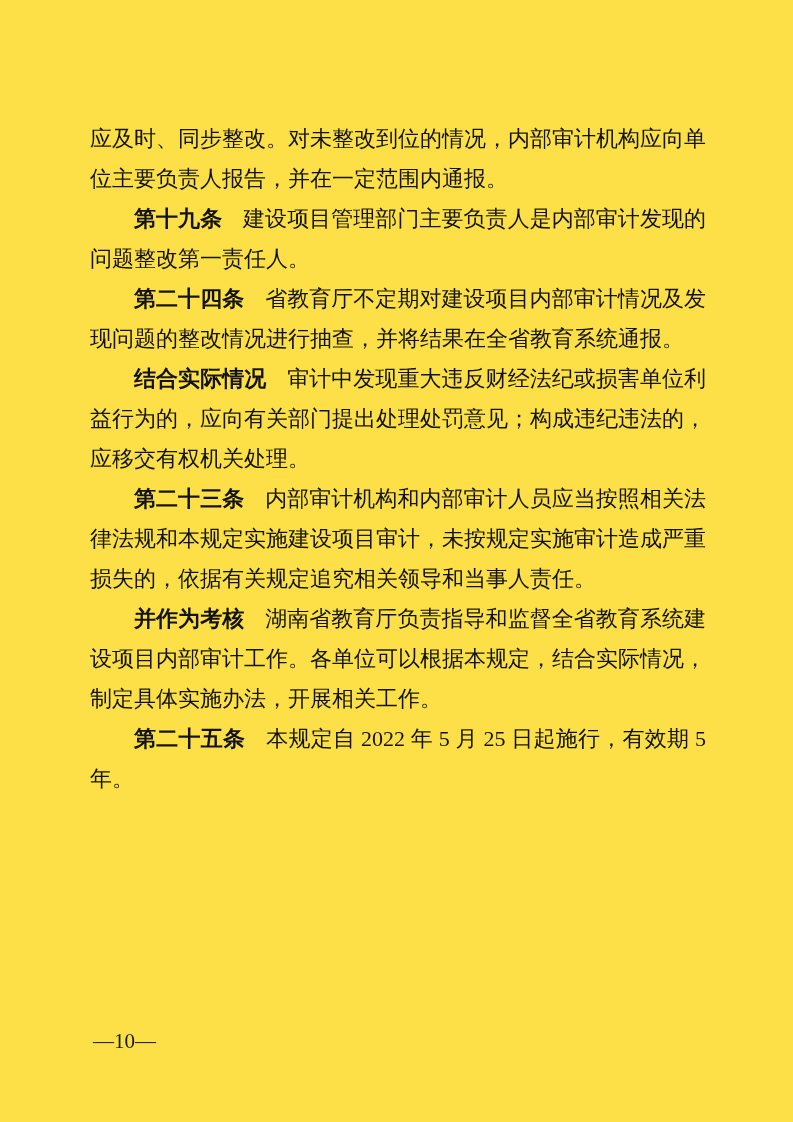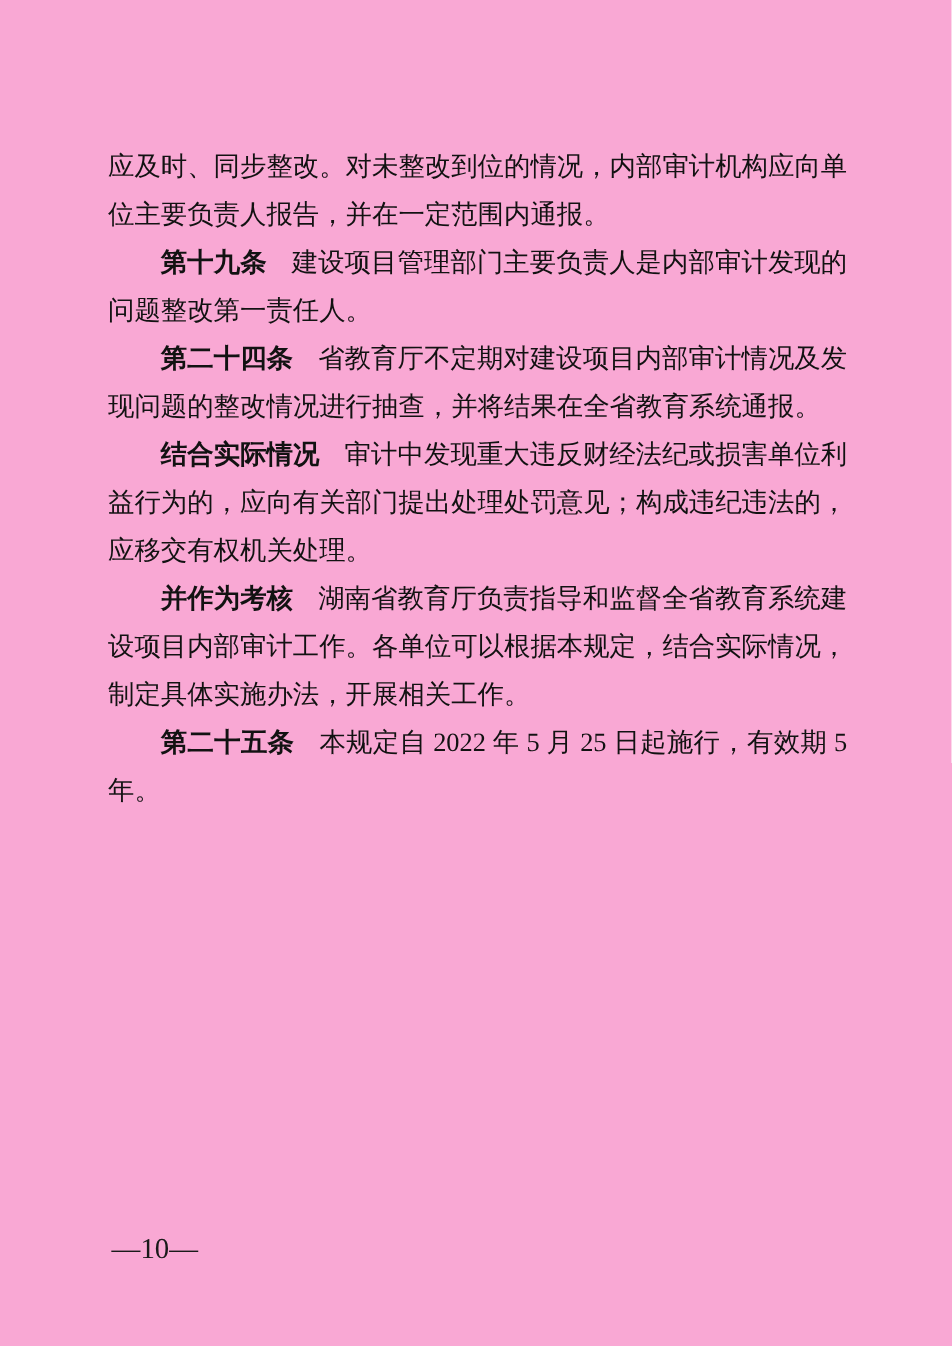--- a/index.html
+++ b/index.html
@@ -4,21 +4,21 @@
 <style>
   html, body {
     margin: 0;
     padding: 0;
     background: #ffffff;
   }
   .page {
     position: relative;
     width: 793px;
     height: 1122px;
-    background: #f9a8d4;
+    background: #fde047;
     overflow: hidden;
     font-family: "Liberation Serif", "DejaVu Serif", serif;
     color: #121212;
   }
   .text-block {
     position: absolute;
     left: 90px;
     top: 119px;
     width: 616px;
     font-size: 22px;
@@ -36,21 +36,21 @@
   }
   .article-heading {
     font-weight: bold;
     font-family: "Liberation Sans", "DejaVu Sans", sans-serif;
     margin-right: 0.95em;
   }
   .page-number {
     position: absolute;
     left: 93px;
     top: 1028px;
-    font-size: 24px;
+    font-size: 21px;
     line-height: 26px;
     color: #1a1a1a;
     font-family: "Liberation Serif", "DejaVu Serif", serif;
   }
 </style>
 </head>
 <body>
 
 <div class="page">
 
@@ -58,20 +58,21 @@
 
     <p class="continuation"><span>应及时、同步整改。对未整改到位的情况，内部审计机构应向单位主要负责人报告，并在一定范围内通报。</span></p>
 
     <p><span class="article-heading">第十九条</span><span>建设项目管理部门主要负责人是内部审计发现的问题整改第一责任人。</span></p>
 
 
     <p><span class="article-heading">第二十四条</span><span>省教育厅不定期对建设项目内部审计情况及发现问题的整改情况进行抽查，并将结果在全省教育系统通报。</span></p>
 
     <p><span class="article-heading">结合实际情况</span><span>审计中发现重大违反财经法纪或损害单位利益行为的，应向有关部门提出处理处罚意见；构成违纪违法的，应移交有权机关处理。</span></p>
 
+    <p><span class="article-heading">第二十三条</span><span>内部审计机构和内部审计人员应当按照相关法律法规和本规定实施建设项目审计，未按规定实施审计造成严重损失的，依据有关规定追究相关领导和当事人责任。</span></p>
 
     <p><span class="article-heading">并作为考核</span><span>湖南省教育厅负责指导和监督全省教育系统建设项目内部审计工作。各单位可以根据本规定，结合实际情况，制定具体实施办法，开展相关工作。</span></p>
 
     <p><span class="article-heading">第二十五条</span><span>本规定自 2022 年 5 月 25 日起施行，有效期 5 年。</span></p>
 
   </div>
 
   <div class="page-number">—10—</div>
 
 </div>

